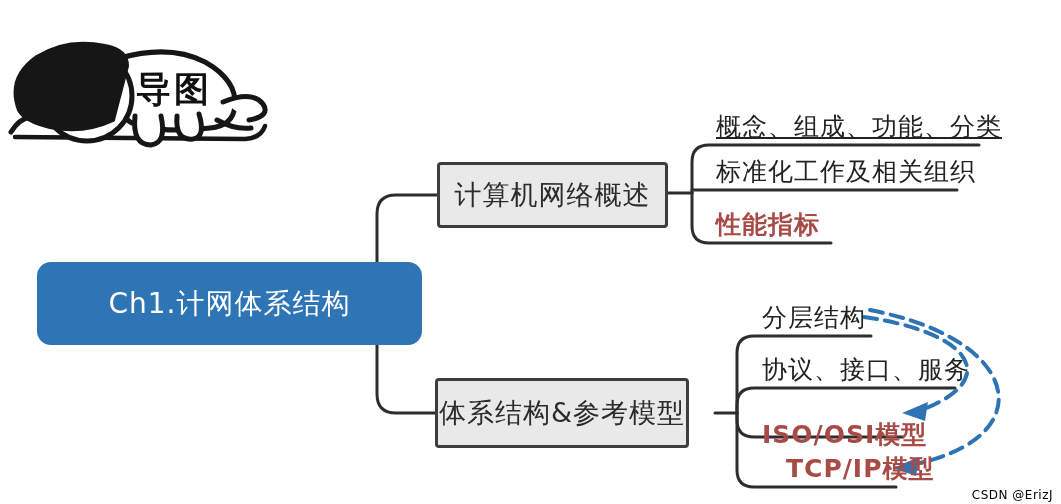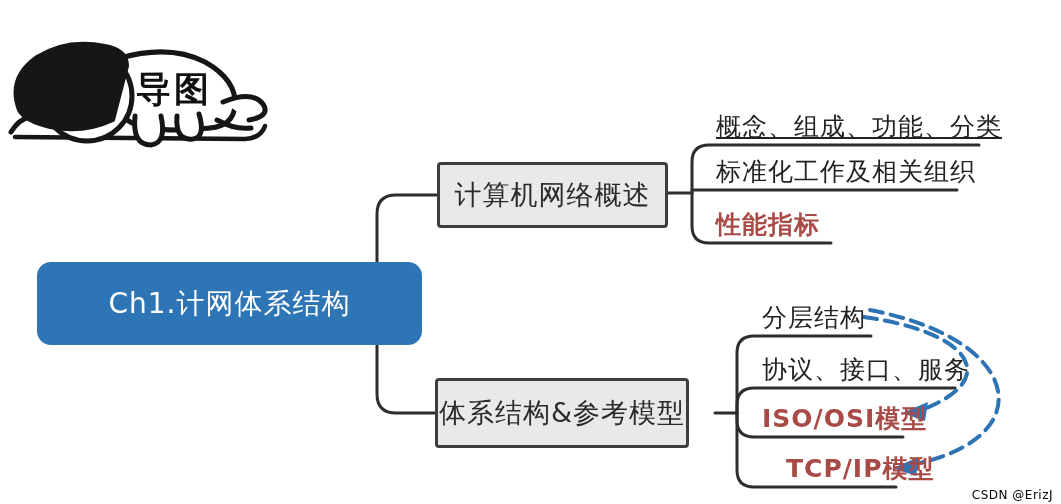--- a/index.html
+++ b/index.html
@@ -26,21 +26,21 @@
   
   .leaf{
     color:#222222;font-size:25px;letter-spacing:1px;white-space:nowrap;line-height:32px;
   }
   .leaf.emph{color:#A84B47;font-weight:700;}
   .leaf-1-1{left:716px;top:111px;text-decoration:underline;}
   .leaf-1-2{left:716px;top:156px;}
   .leaf-1-3{left:716px;top:209px;font-family:Liberation Serif, serif;}
   .leaf-2-1{left:762px;top:302px;}
   .leaf-2-2{left:762px;top:354px;}
-  .leaf-2-3{left:762px;top:403px;}
+  .leaf-2-3{left:762px;top:419px;}
   .leaf-2-4{left:762px;top:453px;margin-left:24px;}
 
   .mascot-label{left:136px;top:66px;font-size:35px;font-weight:700;color:#101010;letter-spacing:3px;z-index:5;font-family:Liberation Serif, serif;}
   .watermark{right:8px;bottom:2px;font-size:12px;color:#000000;letter-spacing:0.5px;}
 </style>
 </head>
 <body>
 
 <div id="canvas">
 

